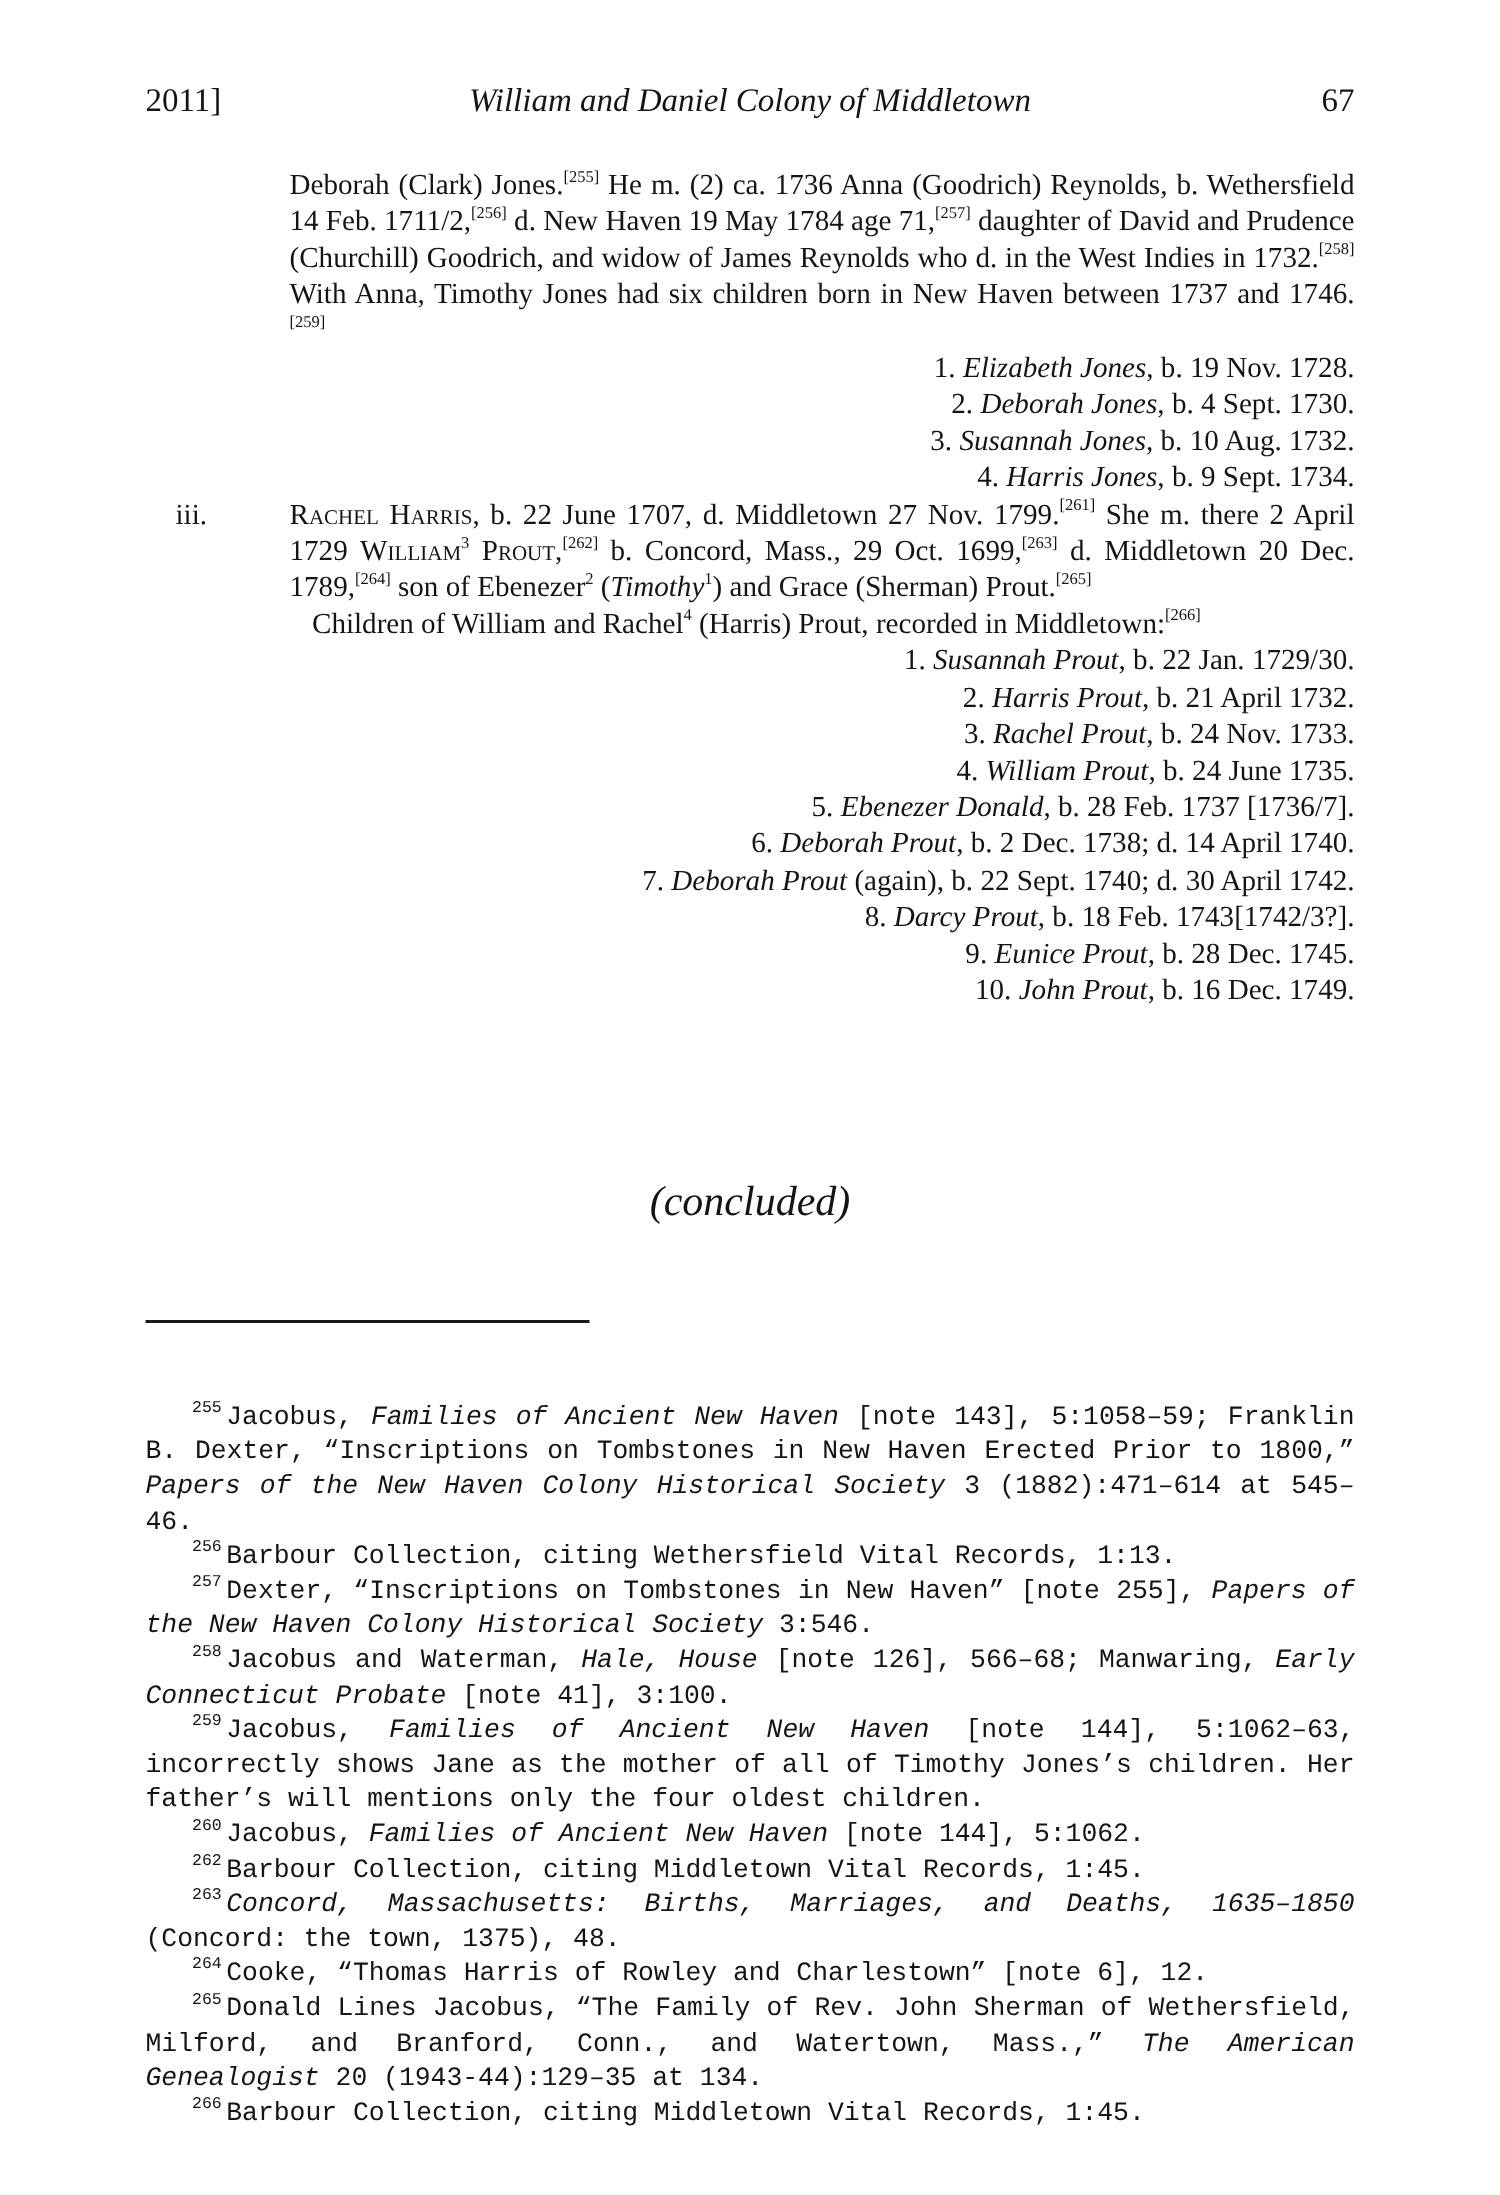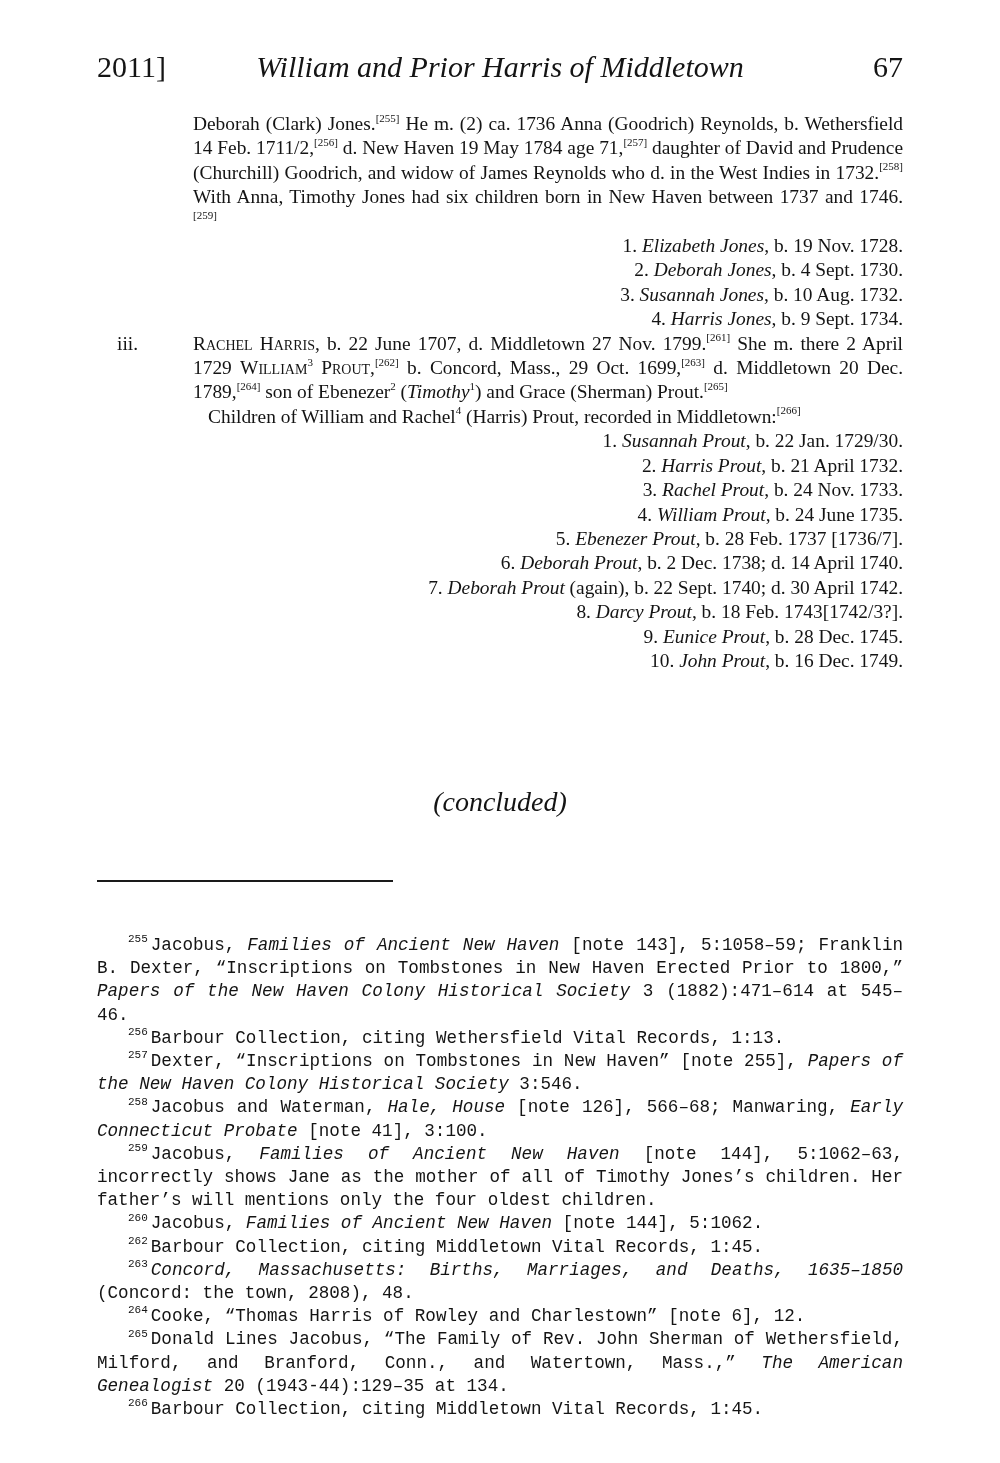--- a/index.html
+++ b/index.html
@@ -5,21 +5,21 @@
   html, body { margin: 0; padding: 0; background: #ffffff; }
   body {
     width: 1000px; height: 1463px; position: relative; overflow: hidden;
     font-family: "Liberation Serif", "DejaVu Serif", serif;
     color: #141414;
   }
   .page { position: absolute; left: 0; top: 0; width: 1000px; height: 1463px; }
 
   
   .run-head { position: absolute; top: 50px; left: 97px; width: 806px; height: 34px;
-    font-size: 30px; line-height: 34px; }
+    font-size: 22px; line-height: 34px; }
   .run-head .vol { position: absolute; left: 0; top: 0; }
   .run-head .title { position: absolute; left: 0; right: 0; top: 0; text-align: center; font-style: italic; }
   .run-head .pg { position: absolute; right: 0; top: 0; }
 
   
   .body { position: absolute; top: 112px; left: 193px; width: 710px; font-size: 19.4px; line-height: 24.4px; }
   .para { margin: 0; text-align: justify; text-align-last: left; }
   .indent { text-indent: 15px; }
   sup { font-size: 11px; line-height: 0; position: relative; top: -1px; vertical-align: super; }
   .sc { font-variant: small-caps; }
@@ -38,21 +38,21 @@
   .fn { margin: 0; text-align: justify; text-align-last: left; text-indent: 31px; }
   .fn sup { font-size: 11px; top: -1px; margin-right: 3px; }
 </style>
 </head>
 <body>
 
 <div class="page">
 
   <div class="run-head">
     <span class="vol">2011]</span>
-    <span class="title">William and Prior Harris of Middletown</span>
+    <span class="title">William and Daniel Colony of Middletown</span>
     <span class="pg">67</span>
   </div>
 
   <div class="body">
     <p class="para"><span>Deborah (Clark) Jones.</span><sup>[255]</sup><span> He m. (2) ca. 1736 Anna (Goodrich) Reynolds, b. Wethersfield 14 Feb. 1711/2,</span><sup>[256]</sup><span> d. New Haven 19 May 1784 age 71,</span><sup>[257]</sup><span> daughter of David and Prudence (Churchill) Goodrich, and widow of James Reynolds who d. in the West Indies in 1732.</span><sup>[258]</sup><span> With Anna, Timothy Jones had six children born in New Haven between 1737 and 1746.</span><sup>[259]</sup></p>
 
 
     <ul class="list">
       <li><span>1.</span> <span class="it">Elizabeth Jones</span><span>, b. 19 Nov. 1728.</span></li>
       <li><span>2.</span> <span class="it">Deborah Jones</span><span>, b. 4 Sept. 1730.</span></li>
@@ -62,40 +62,40 @@
 
     <p class="para entry"><span class="marker">iii.</span><span class="sc">Rachel Harris</span><span>, b. 22 June 1707, d. Middletown 27 Nov. 1799.</span><sup>[261]</sup><span> She m. there 2 April 1729 </span><span class="sc"><span>William</span><sup>3</sup><span> Prout</span></span><span>,</span><sup>[262]</sup><span> b. Concord, Mass., 29 Oct. 1699,</span><sup>[263]</sup><span> d. Middletown 20 Dec. 1789,</span><sup>[264]</sup><span> son of Ebenezer</span><sup>2</sup><span> (</span><span class="it">Timothy</span><sup>1</sup><span>) and Grace (Sherman) Prout.</span><sup>[265]</sup></p>
 
     <p class="para indent"><span>Children of William and Rachel</span><sup>4</sup><span> (Harris) Prout, recorded in Middletown:</span><sup>[266]</sup></p>
 
     <ul class="list">
       <li><span>1.</span> <span class="it">Susannah Prout</span><span>, b. 22 Jan. 1729/30.</span></li>
       <li><span>2.</span> <span class="it">Harris Prout</span><span>, b. 21 April 1732.</span></li>
       <li><span>3.</span> <span class="it">Rachel Prout</span><span>, b. 24 Nov. 1733.</span></li>
       <li><span>4.</span> <span class="it">William Prout</span><span>, b. 24 June 1735.</span></li>
-      <li><span>5.</span> <span class="it">Ebenezer Prout</span><span>, b. 28 Feb. 1737 [1736/7].</span></li>
+      <li><span>5.</span> <span class="it">Ebenezer Donald</span><span>, b. 28 Feb. 1737 [1736/7].</span></li>
       <li><span>6.</span> <span class="it">Deborah Prout</span><span>, b. 2 Dec. 1738; d. 14 April 1740.</span></li>
       <li><span>7.</span> <span class="it">Deborah Prout</span><span> (again), b. 22 Sept. 1740; d. 30 April 1742.</span></li>
       <li><span>8.</span> <span class="it">Darcy Prout</span><span>, b. 18 Feb. 1743[1742/3?].</span></li>
       <li><span>9.</span> <span class="it">Eunice Prout</span><span>, b. 28 Dec. 1745.</span></li>
       <li class="two-digit"><span>10.</span> <span class="it">John Prout</span><span>, b. 16 Dec. 1749.</span></li>
     </ul>
   </div>
 
   <div class="concluded">(concluded)</div>
 
   <div class="fn-rule"></div>
 
   <div class="footnotes" id="footnotes">
       <p class="fn"><sup>255</sup><span>Jacobus, </span><span class="it">Families of Ancient New Haven</span><span> [note 143], 5:1058–59; Franklin B. Dexter, “Inscriptions on Tombstones in New Haven Erected Prior to 1800,” </span><span class="it">Papers of the New Haven Colony Historical Society</span><span> 3 (1882):471–614 at 545–46.</span></p>
       <p class="fn"><sup>256</sup><span>Barbour Collection, citing Wethersfield Vital Records, 1:13.</span></p>
       <p class="fn"><sup>257</sup><span>Dexter, “Inscriptions on Tombstones in New Haven” [note 255], </span><span class="it">Papers of the New Haven Colony Historical Society</span><span> 3:546.</span></p>
       <p class="fn"><sup>258</sup><span>Jacobus and Waterman, </span><span class="it">Hale, House</span><span> [note 126], 566–68; Manwaring, </span><span class="it">Early Connecticut Probate</span><span> [note 41], 3:100.</span></p>
       <p class="fn"><sup>259</sup><span>Jacobus, </span><span class="it">Families of Ancient New Haven</span><span> [note 144], 5:1062–63, incorrectly shows Jane as the mother of all of Timothy Jones’s children. Her father’s will mentions only the four oldest children.</span></p>
       <p class="fn"><sup>260</sup><span>Jacobus, </span><span class="it">Families of Ancient New Haven</span><span> [note 144], 5:1062.</span></p>
       <p class="fn"><sup>262</sup><span>Barbour Collection, citing Middletown Vital Records, 1:45.</span></p>
-      <p class="fn"><sup>263</sup><span class="it">Concord, Massachusetts: Births, Marriages, and Deaths, 1635–1850</span><span> (Concord: the town, 2808), 48.</span></p>
+      <p class="fn"><sup>263</sup><span class="it">Concord, Massachusetts: Births, Marriages, and Deaths, 1635–1850</span><span> (Concord: the town, 1375), 48.</span></p>
       <p class="fn"><sup>264</sup><span>Cooke, “Thomas Harris of Rowley and Charlestown” [note 6], 12.</span></p>
       <p class="fn"><sup>265</sup><span>Donald Lines Jacobus, “The Family of Rev. John Sherman of Wethersfield, Milford, and Branford, Conn., and Watertown, Mass.,” </span><span class="it">The American Genealogist</span><span> 20 (1943-44):129–35 at 134.</span></p>
       <p class="fn"><sup>266</sup><span>Barbour Collection, citing Middletown Vital Records, 1:45.</span></p>
     </div>
 
 </div>
 
 </body></html>

